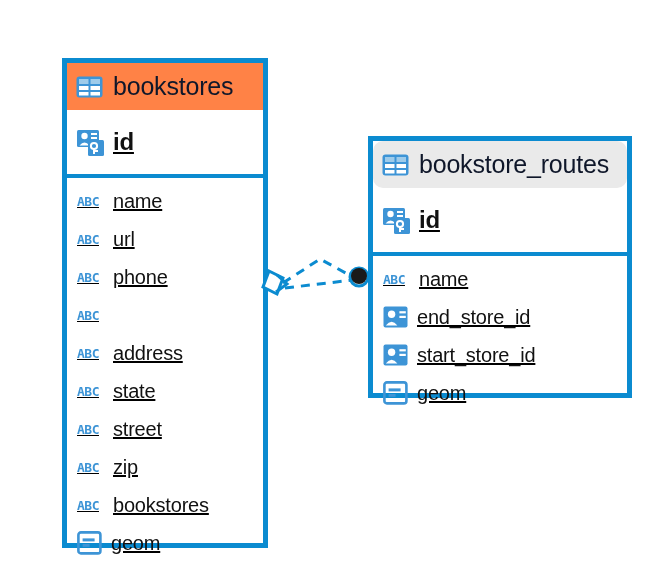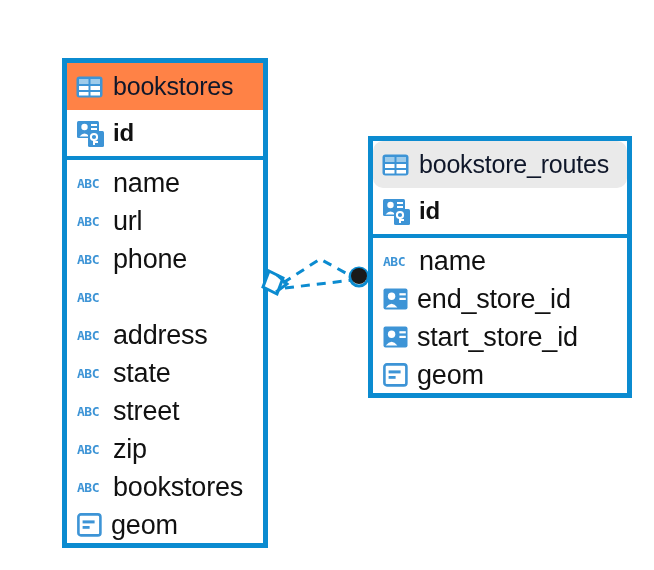--- a/index.html
+++ b/index.html
@@ -57,30 +57,30 @@
 
   .field {
     display: flex;
     align-items: center;
     box-sizing: border-box;
     height: 38px;
     padding: 0 8px 0 10px;
     gap: 9px;
   }
   .field .fname {
-    font-size: 27px;
+    font-size: 20px;
     color: #111111;
     line-height: 1;
     white-space: nowrap;
     letter-spacing: -0.2px;
   }
-  .field.pk { height: 46px; }
+  .field.pk { height: 64px; text-decoration: underline; }
   .field.pk .fname { font-weight: bold; font-size: 24px; }
 
-  .field-list { padding: 4px 0 6px 0; }
+  .field-list { padding: 4px 0 6px 0; text-decoration: underline; }
 
   
   .icon {
     flex: 0 0 auto;
     display: block;
     line-height: 0;
   }
   .icon.table-ico { width: 27px; height: 22px; }
   .icon.key-ico   { width: 27px; height: 27px; }
   .icon.fk-ico    { width: 25px; height: 22px; }

